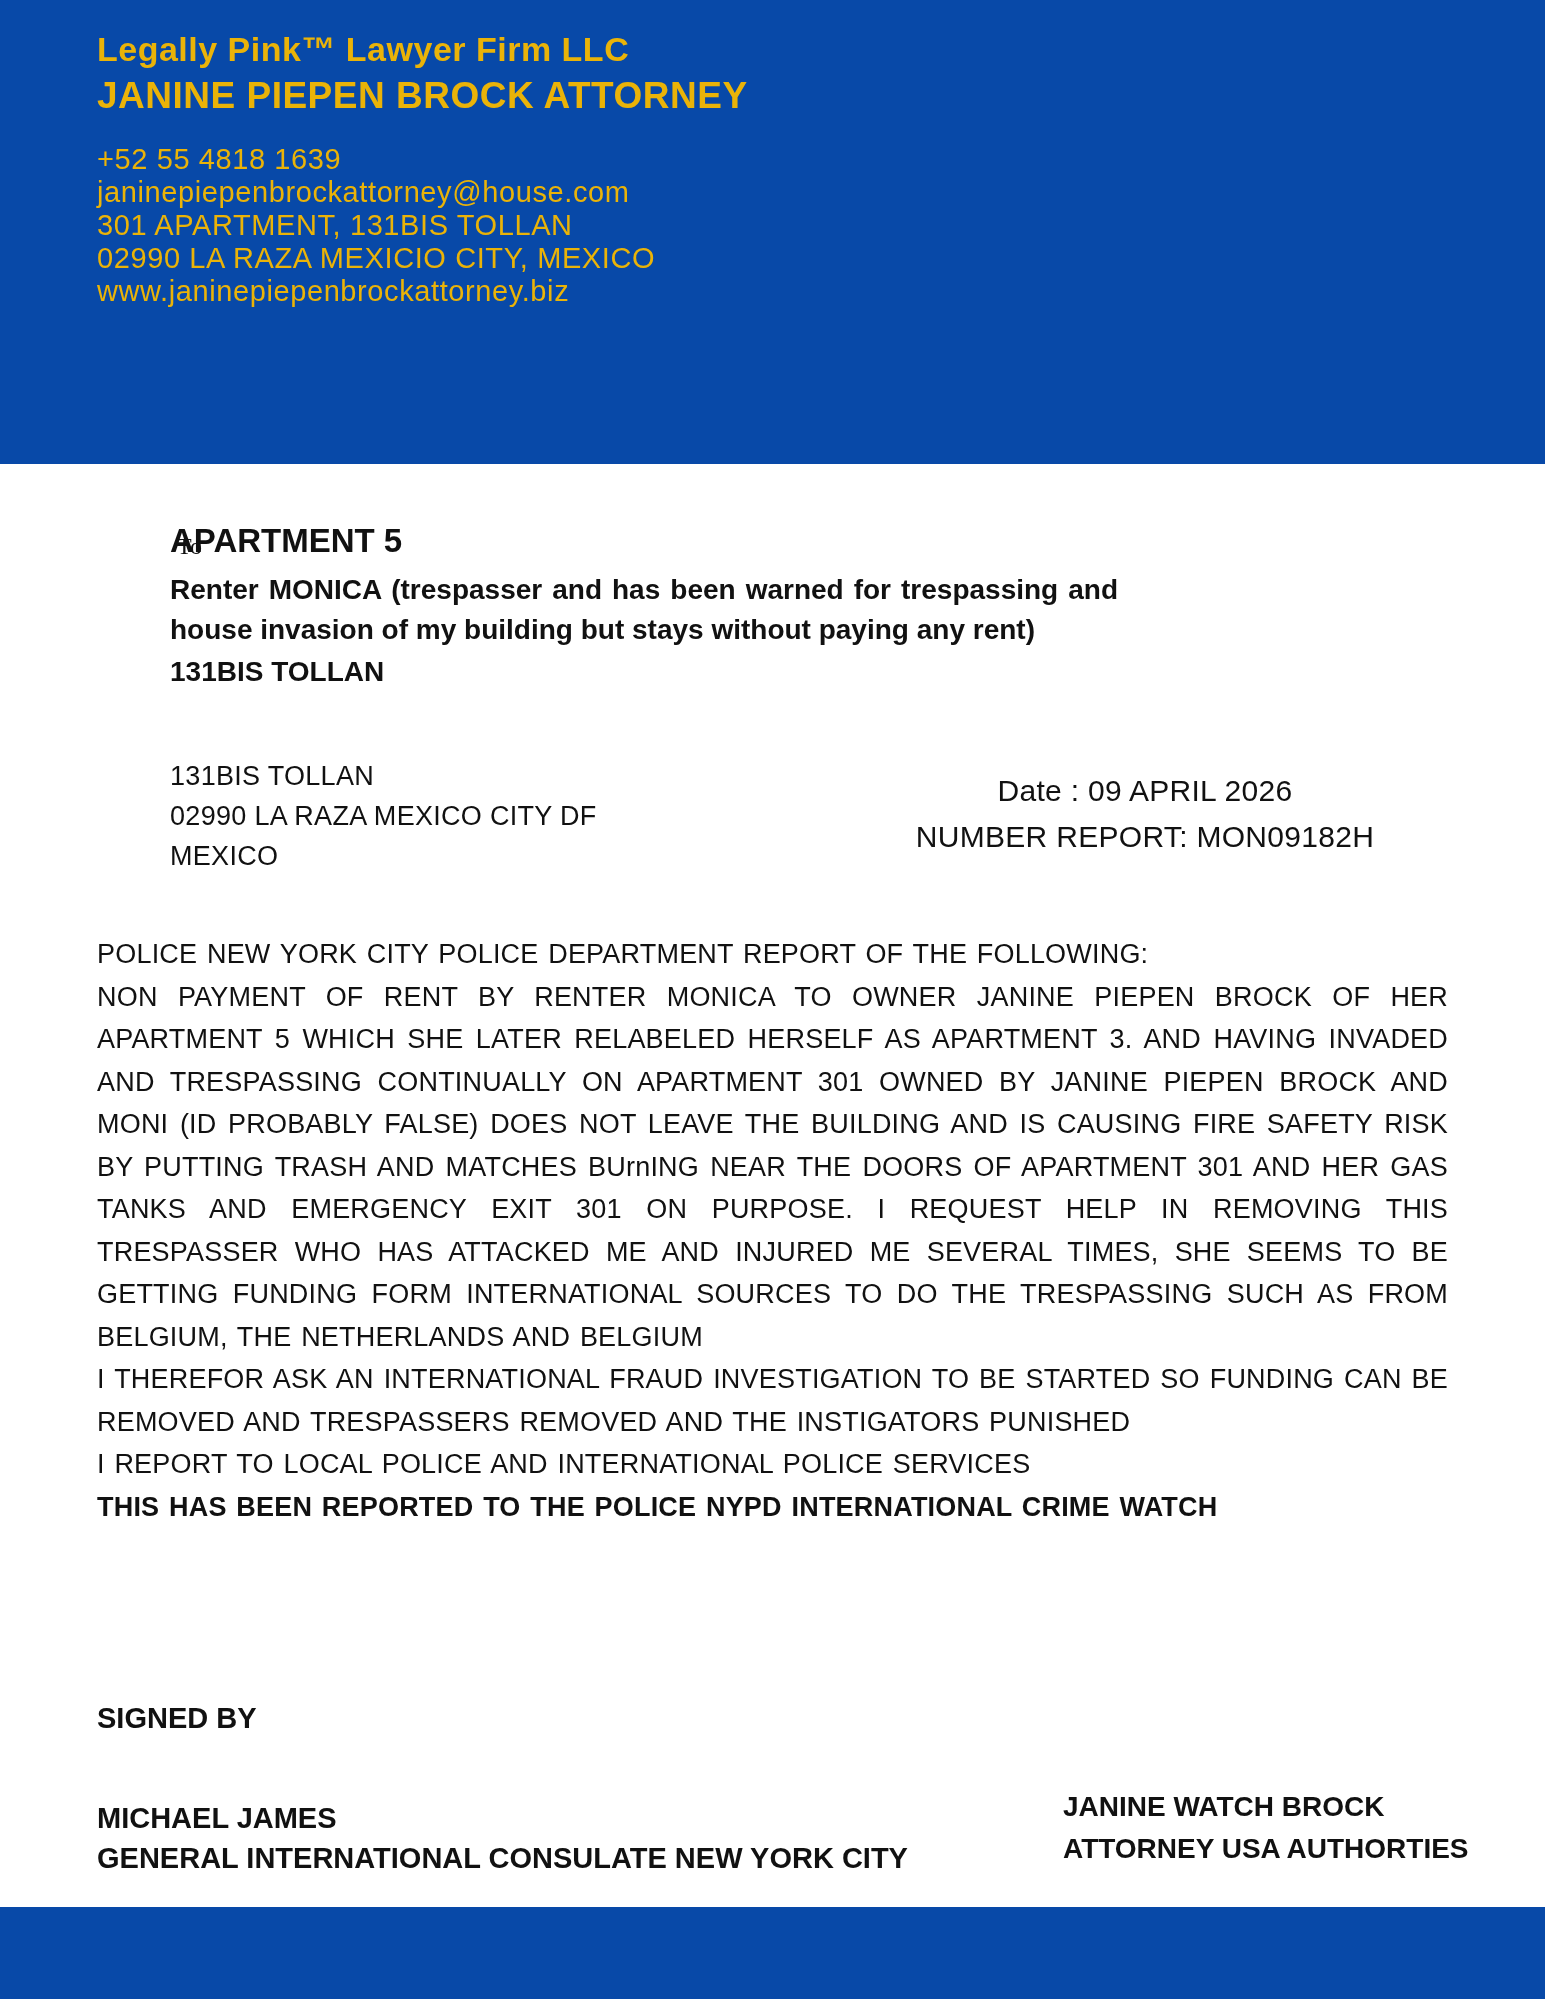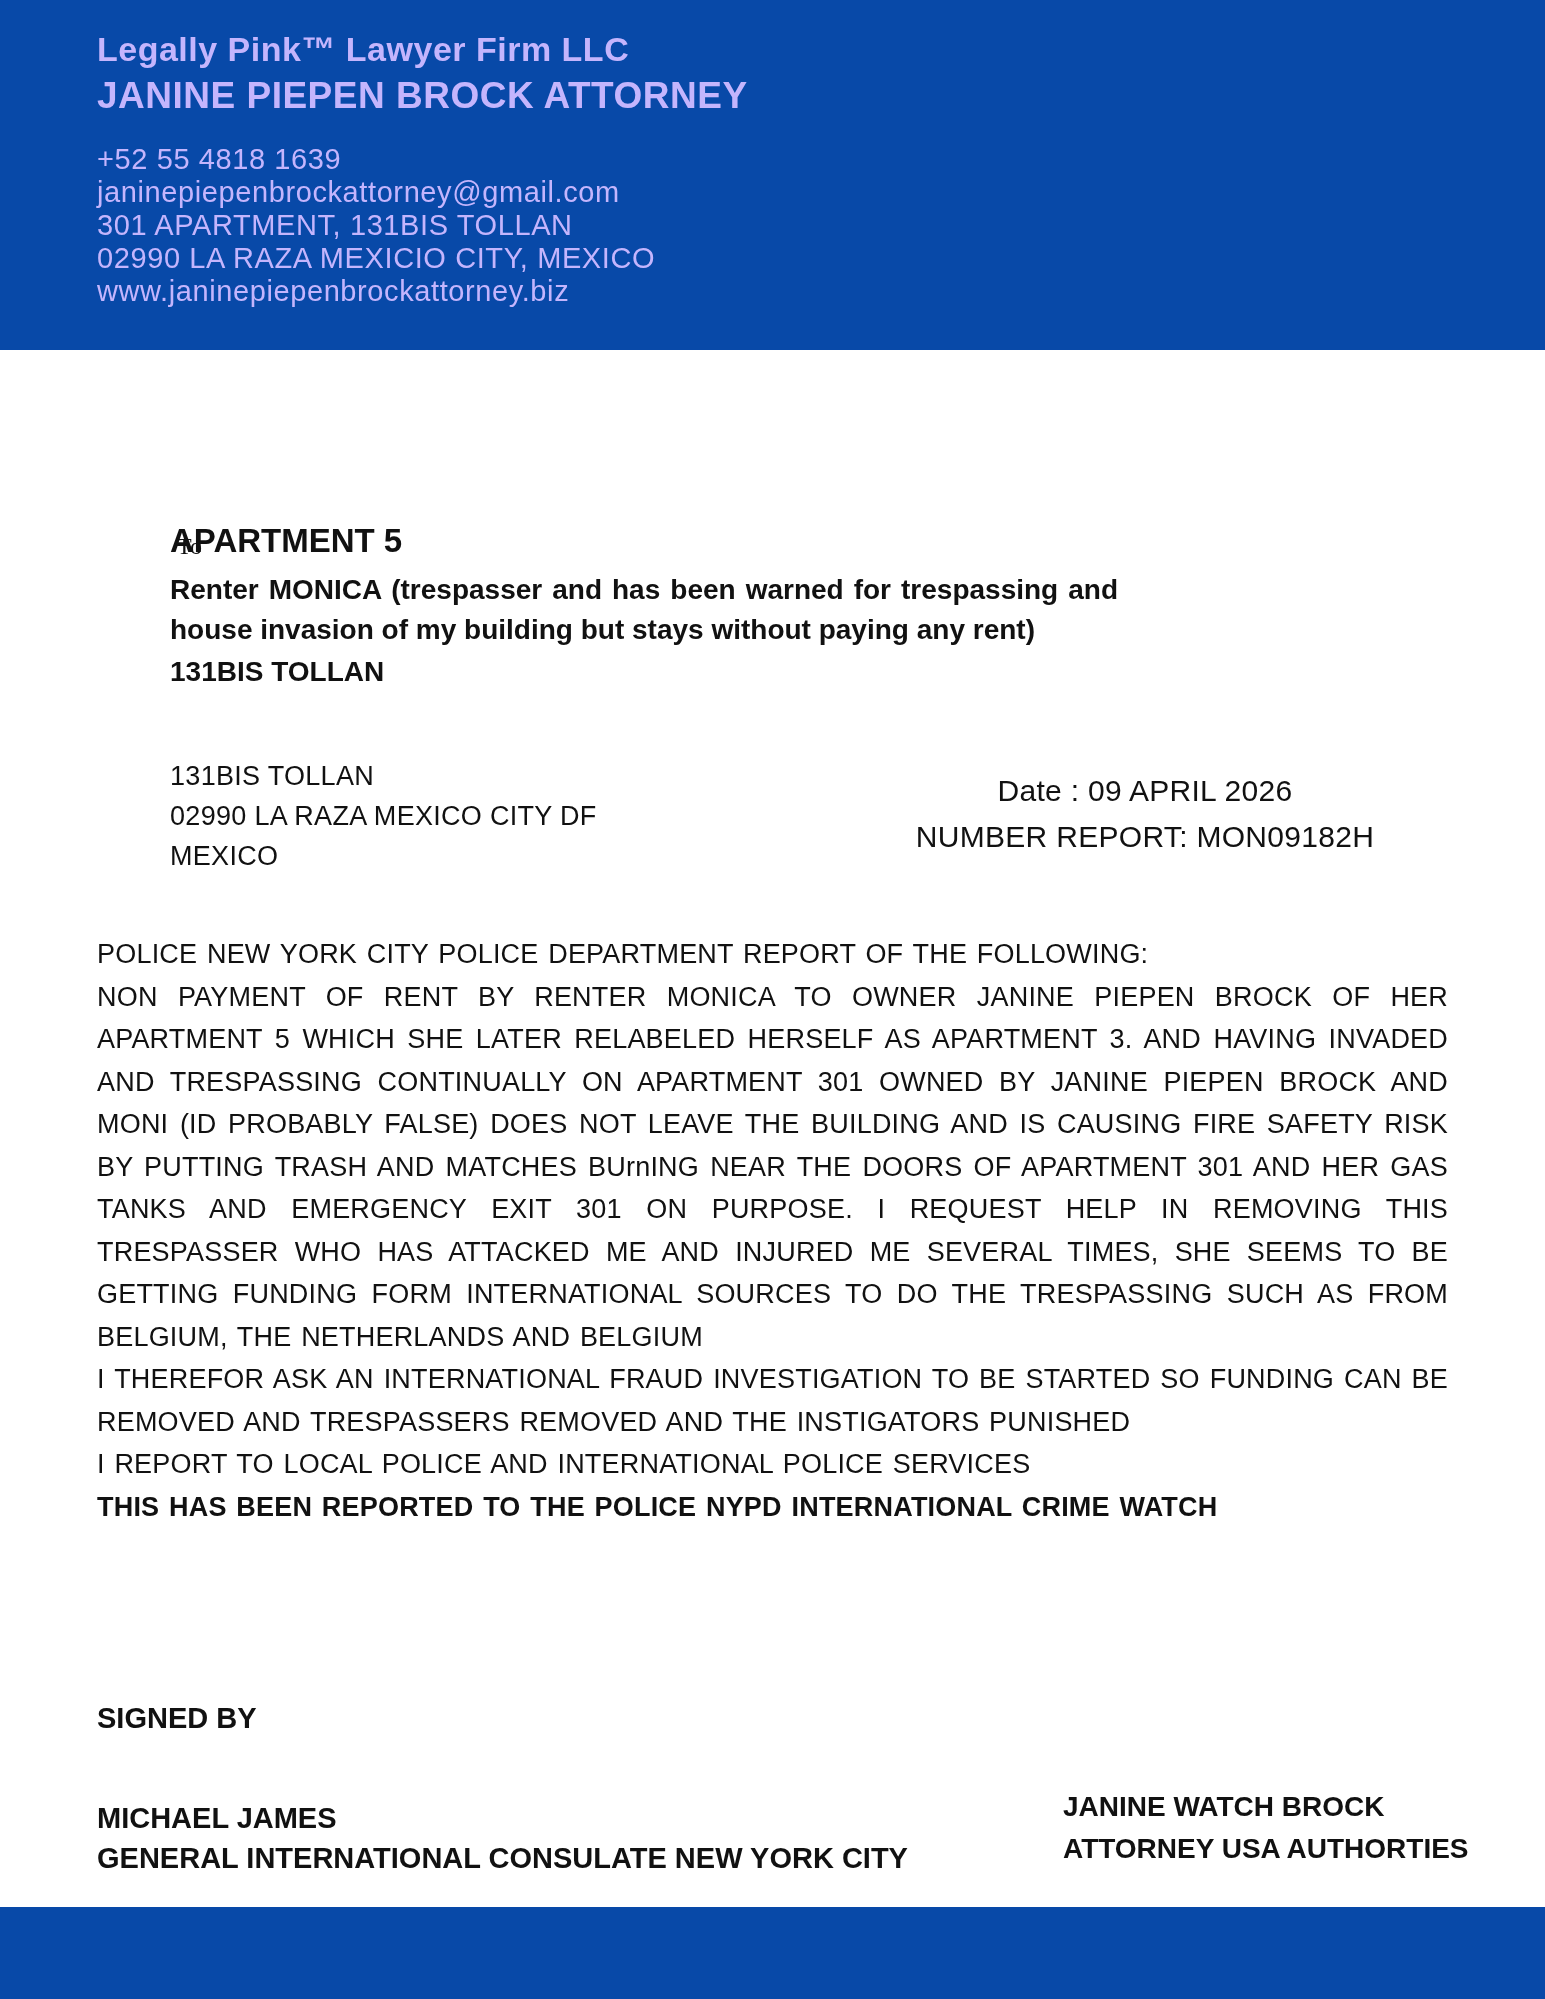--- a/index.html
+++ b/index.html
@@ -14,23 +14,23 @@
     background: #ffffff;
     overflow: hidden;
     font-family: "Liberation Sans", sans-serif;
     color: #111111;
   }
 
   
   .letterhead {
     position: absolute;
     top: 0; left: 0; right: 0;
-    height: 350px;
+    height: 464px;
     background: #0849A8;
-    color: #c4b5fd;
+    color: #eab308;
     box-sizing: border-box;
     padding: 24px 97px 0 97px;
   }
   .firm-name {
     font-size: 34px;
     font-weight: 700;
     letter-spacing: 0.5px;
     margin-top: 6px;
   }
   .attorney-name {
@@ -165,21 +165,21 @@
 </head>
 <body>
 
 <div class="page">
 
   <div class="letterhead">
     <div class="firm-name">Legally Pink™ Lawyer Firm LLC</div>
     <div class="attorney-name">JANINE PIEPEN BROCK ATTORNEY</div>
     <div class="contact-block">
       <div class="contact-line">+52 55 4818 1639</div>
-      <div class="contact-line">janinepiepenbrockattorney@gmail.com</div>
+      <div class="contact-line">janinepiepenbrockattorney@house.com</div>
       <div class="contact-line">301 APARTMENT, 131BIS TOLLAN</div>
       <div class="contact-line">02990 LA RAZA MEXICIO CITY, MEXICO</div>
       <div class="contact-line">www.janinepiepenbrockattorney.biz</div>
     </div>
   </div>
 
   <div class="recipient">
     <span class="to-overlay">To</span>
     <div class="recipient-title">APARTMENT 5</div>
     <div class="recipient-desc">Renter MONICA (trespasser and has been warned for trespassing and house invasion of my building but stays without paying any rent)</div>

